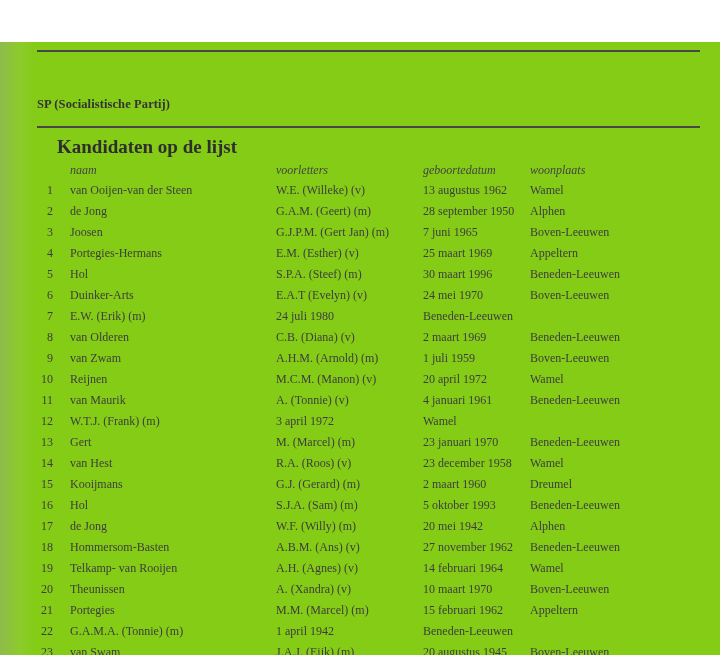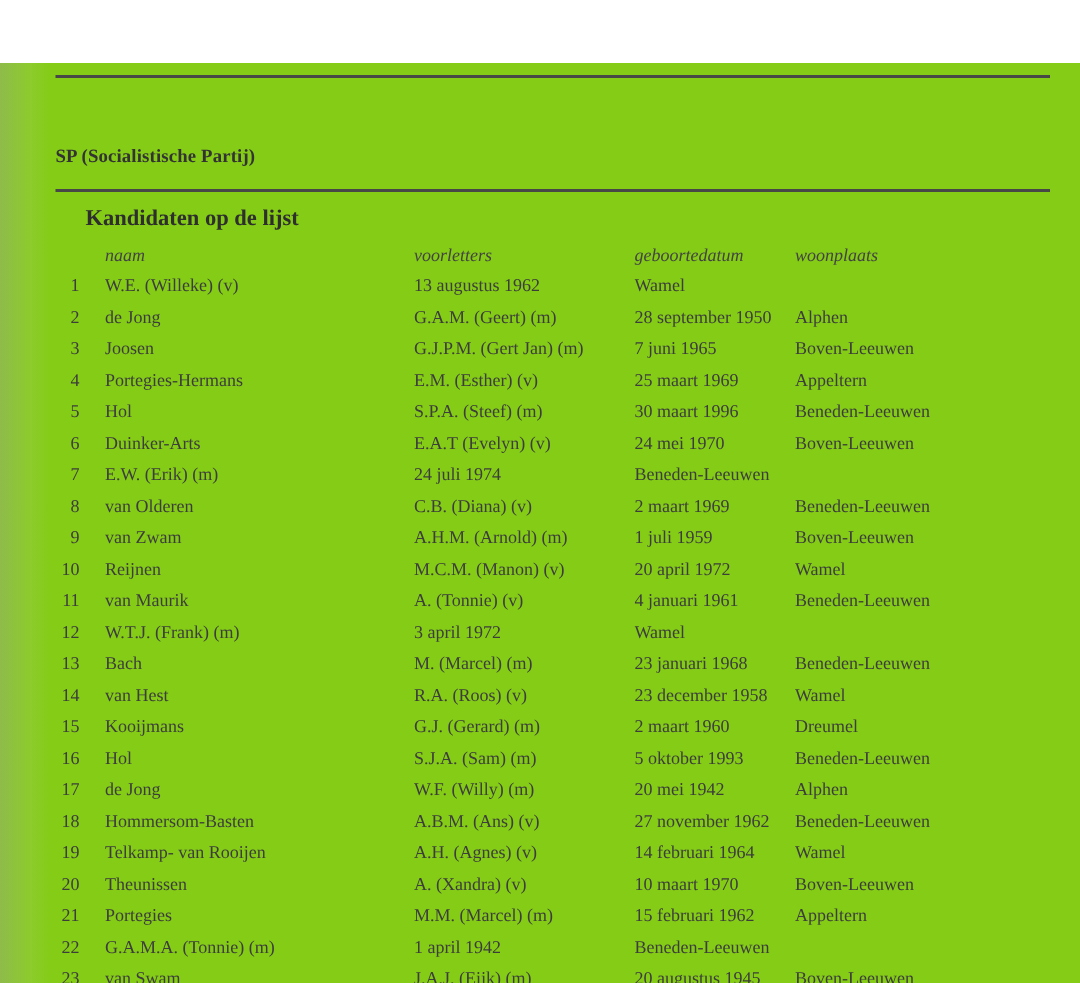--- a/index.html
+++ b/index.html
@@ -46,21 +46,21 @@
   }
   .content {
     position: absolute;
     left: 37px;
     top: 96px;
     width: 670px;
   }
   .list-title {
     margin: 0 0 6px 0;
     padding-left: 20px;
-    font-size: 15px;
+    font-size: 19px;
     font-weight: bold;
     color: #2e2e2e;
     line-height: 17px;
   }
   .row {
     display: grid;
     grid-template-columns: 33px 206px 147px 107px auto;
     align-items: center;
     height: 21px;
     font-size: 12px;
@@ -95,20 +95,21 @@
       <div class="row thead">
         <div class="cell nr"></div>
         <div class="cell">naam</div>
         <div class="cell">voorletters</div>
         <div class="cell">geboortedatum</div>
         <div class="cell">woonplaats</div>
       </div>
       <div id="rows">
   <div class="row">
     <div class="cell nr">1</div>
+    <div class="cell">van Ooijen-van der Steen</div>
     <div class="cell">W.E. (Willeke) (v)</div>
     <div class="cell">13 augustus 1962</div>
     <div class="cell">Wamel</div>
   </div>
 
   <div class="row">
     <div class="cell nr">2</div>
     <div class="cell">de Jong</div>
     <div class="cell">G.A.M. (Geert) (m)</div>
     <div class="cell">28 september 1950</div>
@@ -143,21 +144,21 @@
     <div class="cell nr">6</div>
     <div class="cell">Duinker-Arts</div>
     <div class="cell">E.A.T (Evelyn) (v)</div>
     <div class="cell">24 mei 1970</div>
     <div class="cell">Boven-Leeuwen</div>
   </div>
 
   <div class="row">
     <div class="cell nr">7</div>
     <div class="cell">E.W. (Erik) (m)</div>
-    <div class="cell">24 juli 1974</div>
+    <div class="cell">24 juli 1980</div>
     <div class="cell">Beneden-Leeuwen</div>
   </div>
 
   <div class="row">
     <div class="cell nr">8</div>
     <div class="cell">van Olderen</div>
     <div class="cell">C.B. (Diana) (v)</div>
     <div class="cell">2 maart 1969</div>
     <div class="cell">Beneden-Leeuwen</div>
   </div>
@@ -188,23 +189,23 @@
 
   <div class="row">
     <div class="cell nr">12</div>
     <div class="cell">W.T.J. (Frank) (m)</div>
     <div class="cell">3 april 1972</div>
     <div class="cell">Wamel</div>
   </div>
 
   <div class="row">
     <div class="cell nr">13</div>
-    <div class="cell">Bach</div>
+    <div class="cell">Gert</div>
     <div class="cell">M. (Marcel) (m)</div>
-    <div class="cell">23 januari 1968</div>
+    <div class="cell">23 januari 1970</div>
     <div class="cell">Beneden-Leeuwen</div>
   </div>
 
   <div class="row">
     <div class="cell nr">14</div>
     <div class="cell">van Hest</div>
     <div class="cell">R.A. (Roos) (v)</div>
     <div class="cell">23 december 1958</div>
     <div class="cell">Wamel</div>
   </div>

